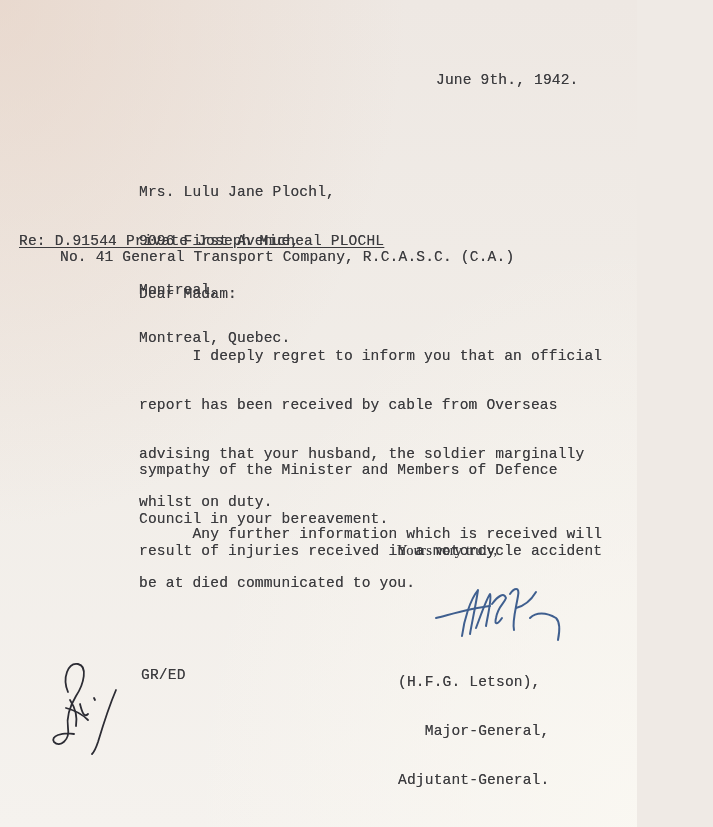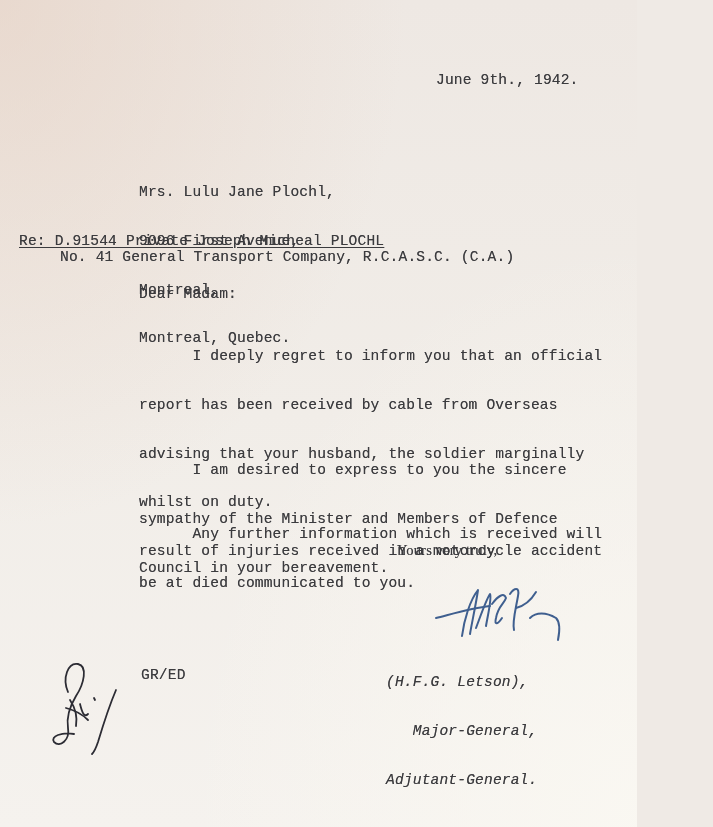--- a/index.html
+++ b/index.html
@@ -27,21 +27,21 @@
     }
     .date { left: 436px; top: 72px; }
     .addr { left: 139px; top: 152px; }
     .re1 { left: 19px; top: 233px; text-decoration: underline; text-underline-offset: 2px; }
     .re2 { left: 60px; top: 249px; }
     .salute { left: 139px; top: 286px; }
     .p1 { left: 139px; top: 316px; }
     .p2 { left: 139px; top: 430px; }
     .p3 { left: 139px; top: 494px; }
     .closing { left: 397px; top: 542px; font-family: Liberation Serif, serif; }
-    .sigblock { left: 386px; top: 642px; font-style: italic; }
+    .sigblock { left: 398px; top: 642px; }
     .initials { left: 141px; top: 667px; }
     .line { display: block; }
     .sig { position: absolute; }
   </style>
 </head>
 <body>
 
 <div class="paper">
 
   <div class="t date">June 9th., 1942.</div>
@@ -60,21 +60,20 @@
 
   <div class="t p1">
     <span class="line">      I deeply regret to inform you that an official</span>
     <span class="line">report has been received by cable from Overseas</span>
     <span class="line">advising that your husband, the soldier marginally</span>
     <span class="line">whilst on duty.</span>
     <span class="line">result of injuries received in a motorcycle accident</span>
   </div>
 
   <div class="t p2">
-    <span class="line">      I am desired to express to you the sincere</span>
     <span class="line">sympathy of the Minister and Members of Defence</span>
     <span class="line">Council in your bereavement.</span>
   </div>
 
   <div class="t p3">
     <span class="line">      Any further information which is received will</span>
     <span class="line">be at died communicated to you.</span>
   </div>
 
   <div class="t closing">Yours very truly,</div>

